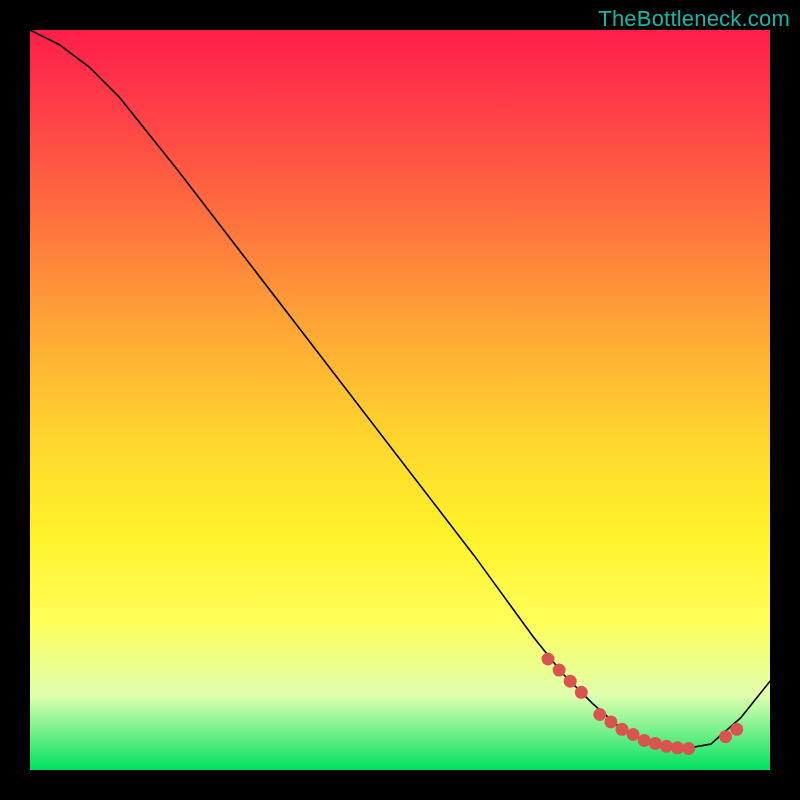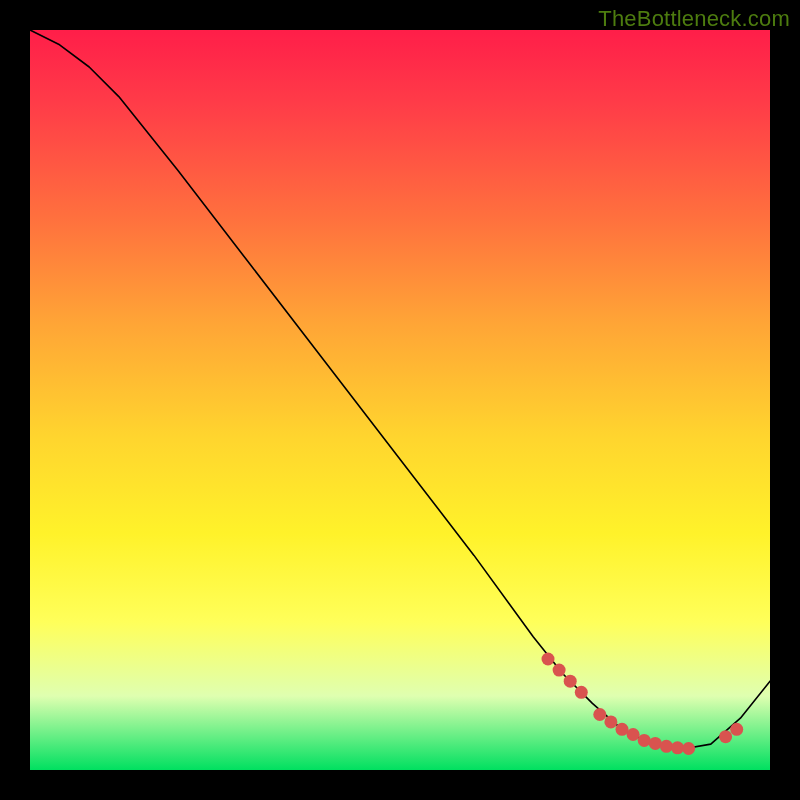--- a/index.html
+++ b/index.html
@@ -42,21 +42,21 @@
     left: 0;
     top: 0;
     width: 740px;
     height: 740px;
     overflow: visible;
   }
   .watermark {
     position: absolute;
     top: 6px;
     right: 10px;
-    color: #4d7c0f;
+    color: #14b8a6;
     font-size: 22px;
     font-weight: 400;
     letter-spacing: 0.2px;
     user-select: none;
   }
   .curve {
     fill: none;
     stroke: #000;
     stroke-width: 1.6;
     stroke-linejoin: round;

